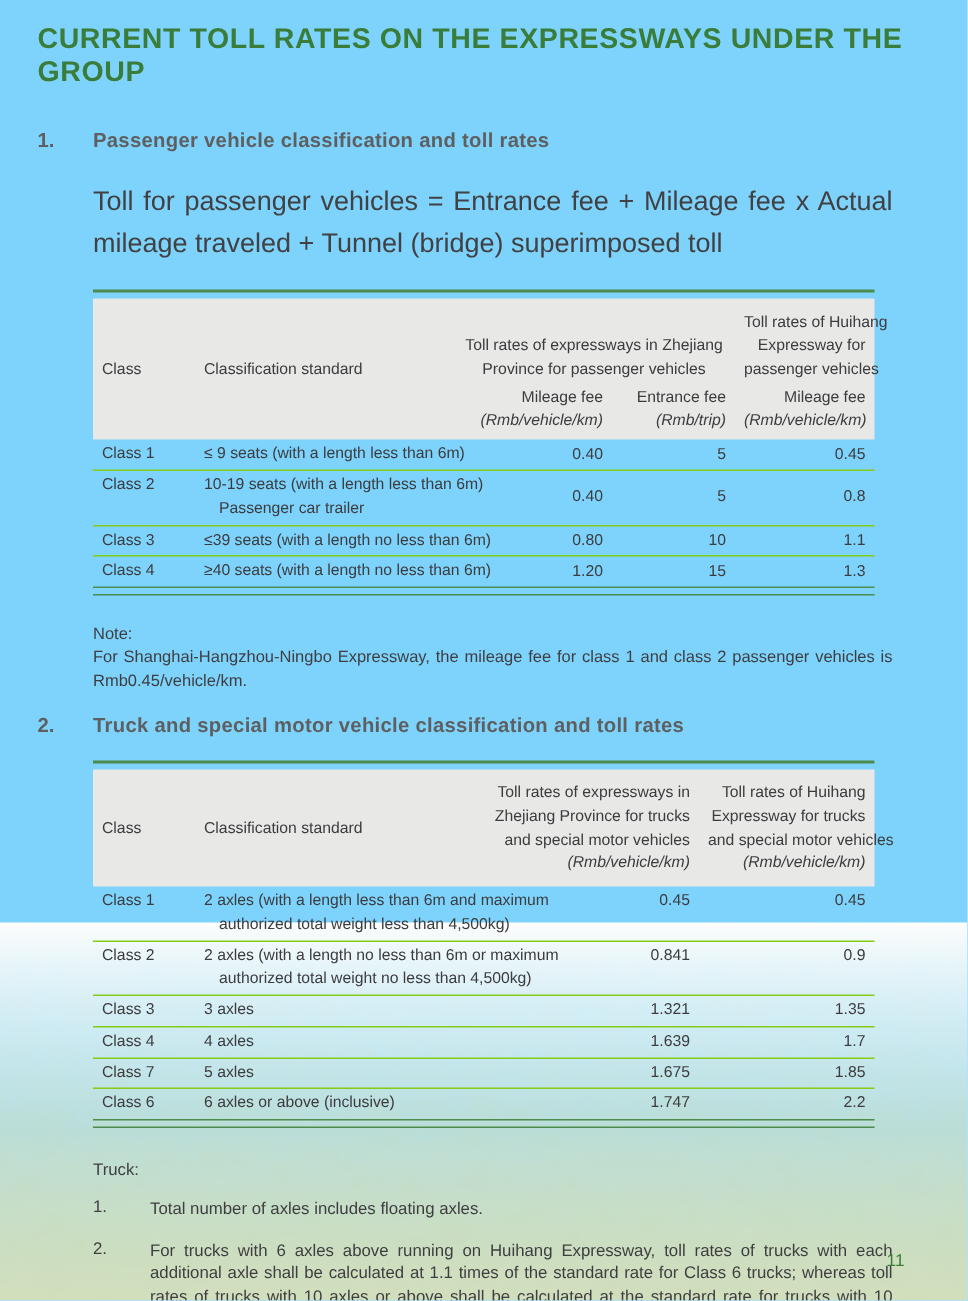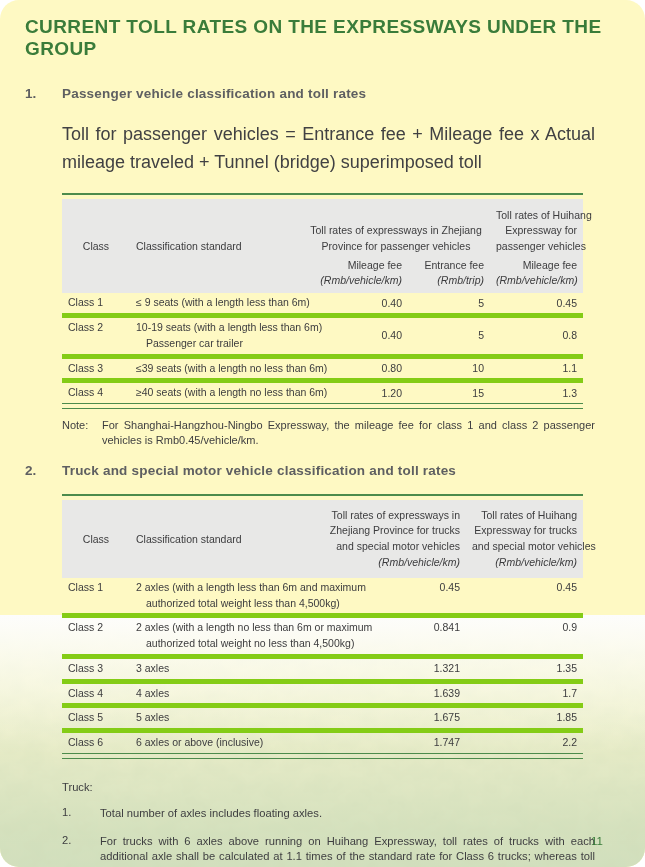--- a/index.html
+++ b/index.html
@@ -1,23 +1,22 @@
 <!DOCTYPE html>
 <html style="--title-green: #3a7c3a; --rule-green: #4c8b4c; --table-header-bg: #e8e8e7; --bottom-tint: #d3e0be;"><head>
 <meta charset="utf-8">
 <style>
   html,body{margin:0;padding:0;}
   .page{
     position:relative;
     width:645px;height:867px;
-    background:#fef9c3;
+    background:#7dd3fc;
     font-family:"Liberation Sans", sans-serif;
     color:#404042;
     overflow:hidden;
-    border-radius:19px;
   }
   
   .bg-bottom{
     position:absolute;left:0;right:0;top:615px;height:252px;
     background:linear-gradient(to bottom,
       rgba(224,233,210,0) 0%,
       rgba(224,233,210,0.35) 30%,
       rgba(218,228,200,0.7) 60%,
       rgba(211,224,190,0.92) 85%,
       var(--bottom-tint,#d3e0be) 100%);
@@ -44,40 +43,40 @@
   }
 
   
   .tablewrap{margin:16px 0 0 62px;width:521px;}
   .rule-top{border-top:2px solid var(--rule-green,#4c8b4c);margin-bottom:4px;}
   .rule-double{height:4px;border-top:1px solid var(--rule-green,#4c8b4c);border-bottom:1px solid var(--rule-green,#4c8b4c);}
   table{width:100%;border-collapse:collapse;table-layout:fixed;font-size:10.5px;color:#3c3c3e;}
   th{background:var(--table-header-bg,#e8e8e7);font-weight:normal;padding:0 6px;}
   .t1 tr.h1 th{height:56px;}
   .t1 tr.h2 th{height:30px;}
-  .th-class{text-align:center;vertical-align:middle;}
+  .th-class{text-align:left;vertical-align:middle;}
   .th-standard{text-align:left;vertical-align:middle;}
   .th-group-c{text-align:center;vertical-align:bottom;padding-bottom:3px;line-height:1.5;}
   .th-group-r{text-align:right;vertical-align:bottom;padding-bottom:3px;line-height:1.5;}
   .th-sub{text-align:right;vertical-align:bottom;padding-bottom:5px;line-height:1.45;margin-top:28px;}
   .th-wide{text-align:right;vertical-align:middle;padding-top:6px;padding-bottom:6px;line-height:1.45;}
   .t2 tr.h1 th{height:66px;}
   .unit{font-style:italic;}
-  tbody tr{border-top:5px solid #84cc16;}
+  tbody tr{border-top:1px solid #84cc16;}
   tbody tr:first-child{border-top:none;}
   tbody td{padding:2px 6px;line-height:1.4;}
   .ln{white-space:nowrap;line-height:1.5;}
   .td-desc .ln2{padding-left:10px;}
   .td-class{vertical-align:top;}
   .td-desc{vertical-align:top;}
   .t1 .td-num{text-align:right;vertical-align:middle;}
   .t2 .td-num{text-align:right;vertical-align:top;}
 
   
-  .note-row{display:flex;margin:9px 0 0 62px;width:533px;font-size:11px;line-height:1.4;color:#3e3e40;}
+  .note-row{display:flex;margin:19px 0 0 62px;width:533px;font-size:11px;line-height:1.4;color:#3e3e40;flex-direction:column;}
   .note-label{width:40px;flex:none;}
   .note-body{flex:1;text-align:justify;}
   .notes{margin:22px 0 0 62px;width:533px;font-size:11.2px;color:#3e3e40;}
   .notes-label{margin-bottom:4px;}
   .note-item{display:flex;margin-top:13px;}
   .note-num{width:38px;flex:none;}
   .note-text{flex:1;text-align:justify;line-height:1.35;}
 
   .page-num{
     position:absolute;right:42px;bottom:20px;z-index:1;
@@ -264,21 +263,21 @@
             </tr>
             <tr>
               <td class="td-class">Class 4</td>
               <td class="td-desc">
                 <div class="ln">4 axles</div>
               </td>
               <td class="td-num">1.639</td>
               <td class="td-num">1.7</td>
             </tr>
             <tr>
-              <td class="td-class">Class 5</td>
+              <td class="td-class">Class 7</td>
               <td class="td-desc">
                 <div class="ln">5 axles</div>
               </td>
               <td class="td-num">1.675</td>
               <td class="td-num">1.85</td>
             </tr>
             <tr>
               <td class="td-class">Class 6</td>
               <td class="td-desc">
                 <div class="ln">6 axles or above (inclusive)</div>

